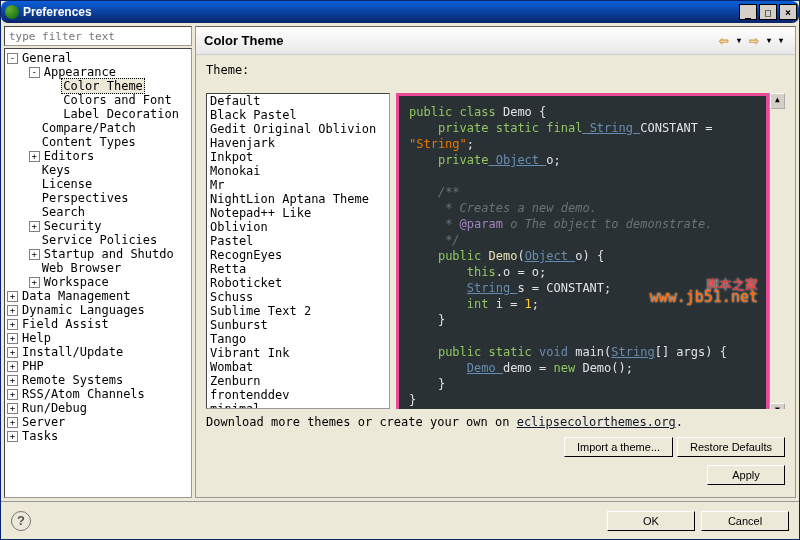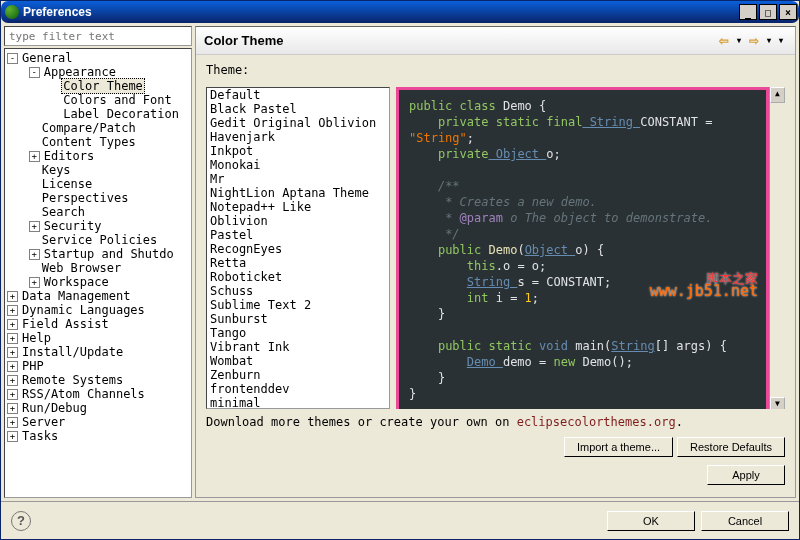--- a/index.html
+++ b/index.html
@@ -37,21 +37,21 @@
 .preview .cmt { color: #66747b; font-style: italic; }
 .preview .doctag { color: #a082bd; }
 .preview .num { color: #ffcd22; }
 .preview .id { color: #e0e2e4; }
 .preview .kw2 { color: #678cb1; }
 .scrollbar-v { width: 16px; background: #ece9d8; border-left: 1px solid #999; display: flex; flex-direction: column; }
 .sb-btn { height: 16px; background: #d4d0c8; border: 1px outset #fff; font-size: 8px; text-align: center; line-height: 12px; }
 .sb-track { flex: 1; }
 .author-line { padding: 4px 0; }
 .download-line { padding: 6px 0 4px 0; }
-.download-line a { color: #7f1d1d; }
+.download-line a { color: #0f172a; text-decoration: underline; }
 .btn-row { display: flex; justify-content: flex-end; gap: 4px; padding: 4px 0; }
 .btn { background: #ece9d8; border: 1px solid #000; border-top-color: #fff; border-left-color: #fff; padding: 3px 12px; font-size: 11px; min-width: 78px; text-align: center; font-family: Tahoma, sans-serif; cursor: default; }
 .bottom-bar { height: 38px; border-top: 1px solid #999; display: flex; align-items: center; padding: 0 10px; }
 .help-icon { width: 20px; height: 20px; border: 1px solid #777; border-radius: 50%; display: flex; align-items: center; justify-content: center; color: #555; font-weight: bold; font-size: 13px; }
 .watermark { position: absolute; right: 8px; top: 182px; color: #ff2a2a; font-size: 13px; font-family: "SimSun", monospace; text-align: right; line-height: 13px; pointer-events: none; text-shadow: 0 0 2px #fff; }
 </style>
 </head>
 <body>
 
 <div class="window">
@@ -104,21 +104,21 @@
         <span>Color Theme</span>
         <div class="spacer"></div>
         <span class="nav-arrow">⇦</span>
           <span class="dd">▾</span>
         <span class="nav-arrow">⇨</span>
           <span class="dd">▾</span>
         <span class="dd">▾</span>
       </div>
 
       <div class="section-body">
-        <div style="margin-bottom:10px;">Theme:</div>
+        <div style="margin-bottom:16px;">Theme:</div>
         <div class="theme-area">
           <div class="theme-list" id="theme-list">
               <div class="theme-item">Default</div>
               <div class="theme-item">Black Pastel</div>
               <div class="theme-item">Gedit Original Oblivion</div>
               <div class="theme-item">Havenjark</div>
               <div class="theme-item">Inkpot</div>
               <div class="theme-item">Monokai</div>
               <div class="theme-item">Mr</div>
               <div class="theme-item">NightLion Aptana Theme</div>

